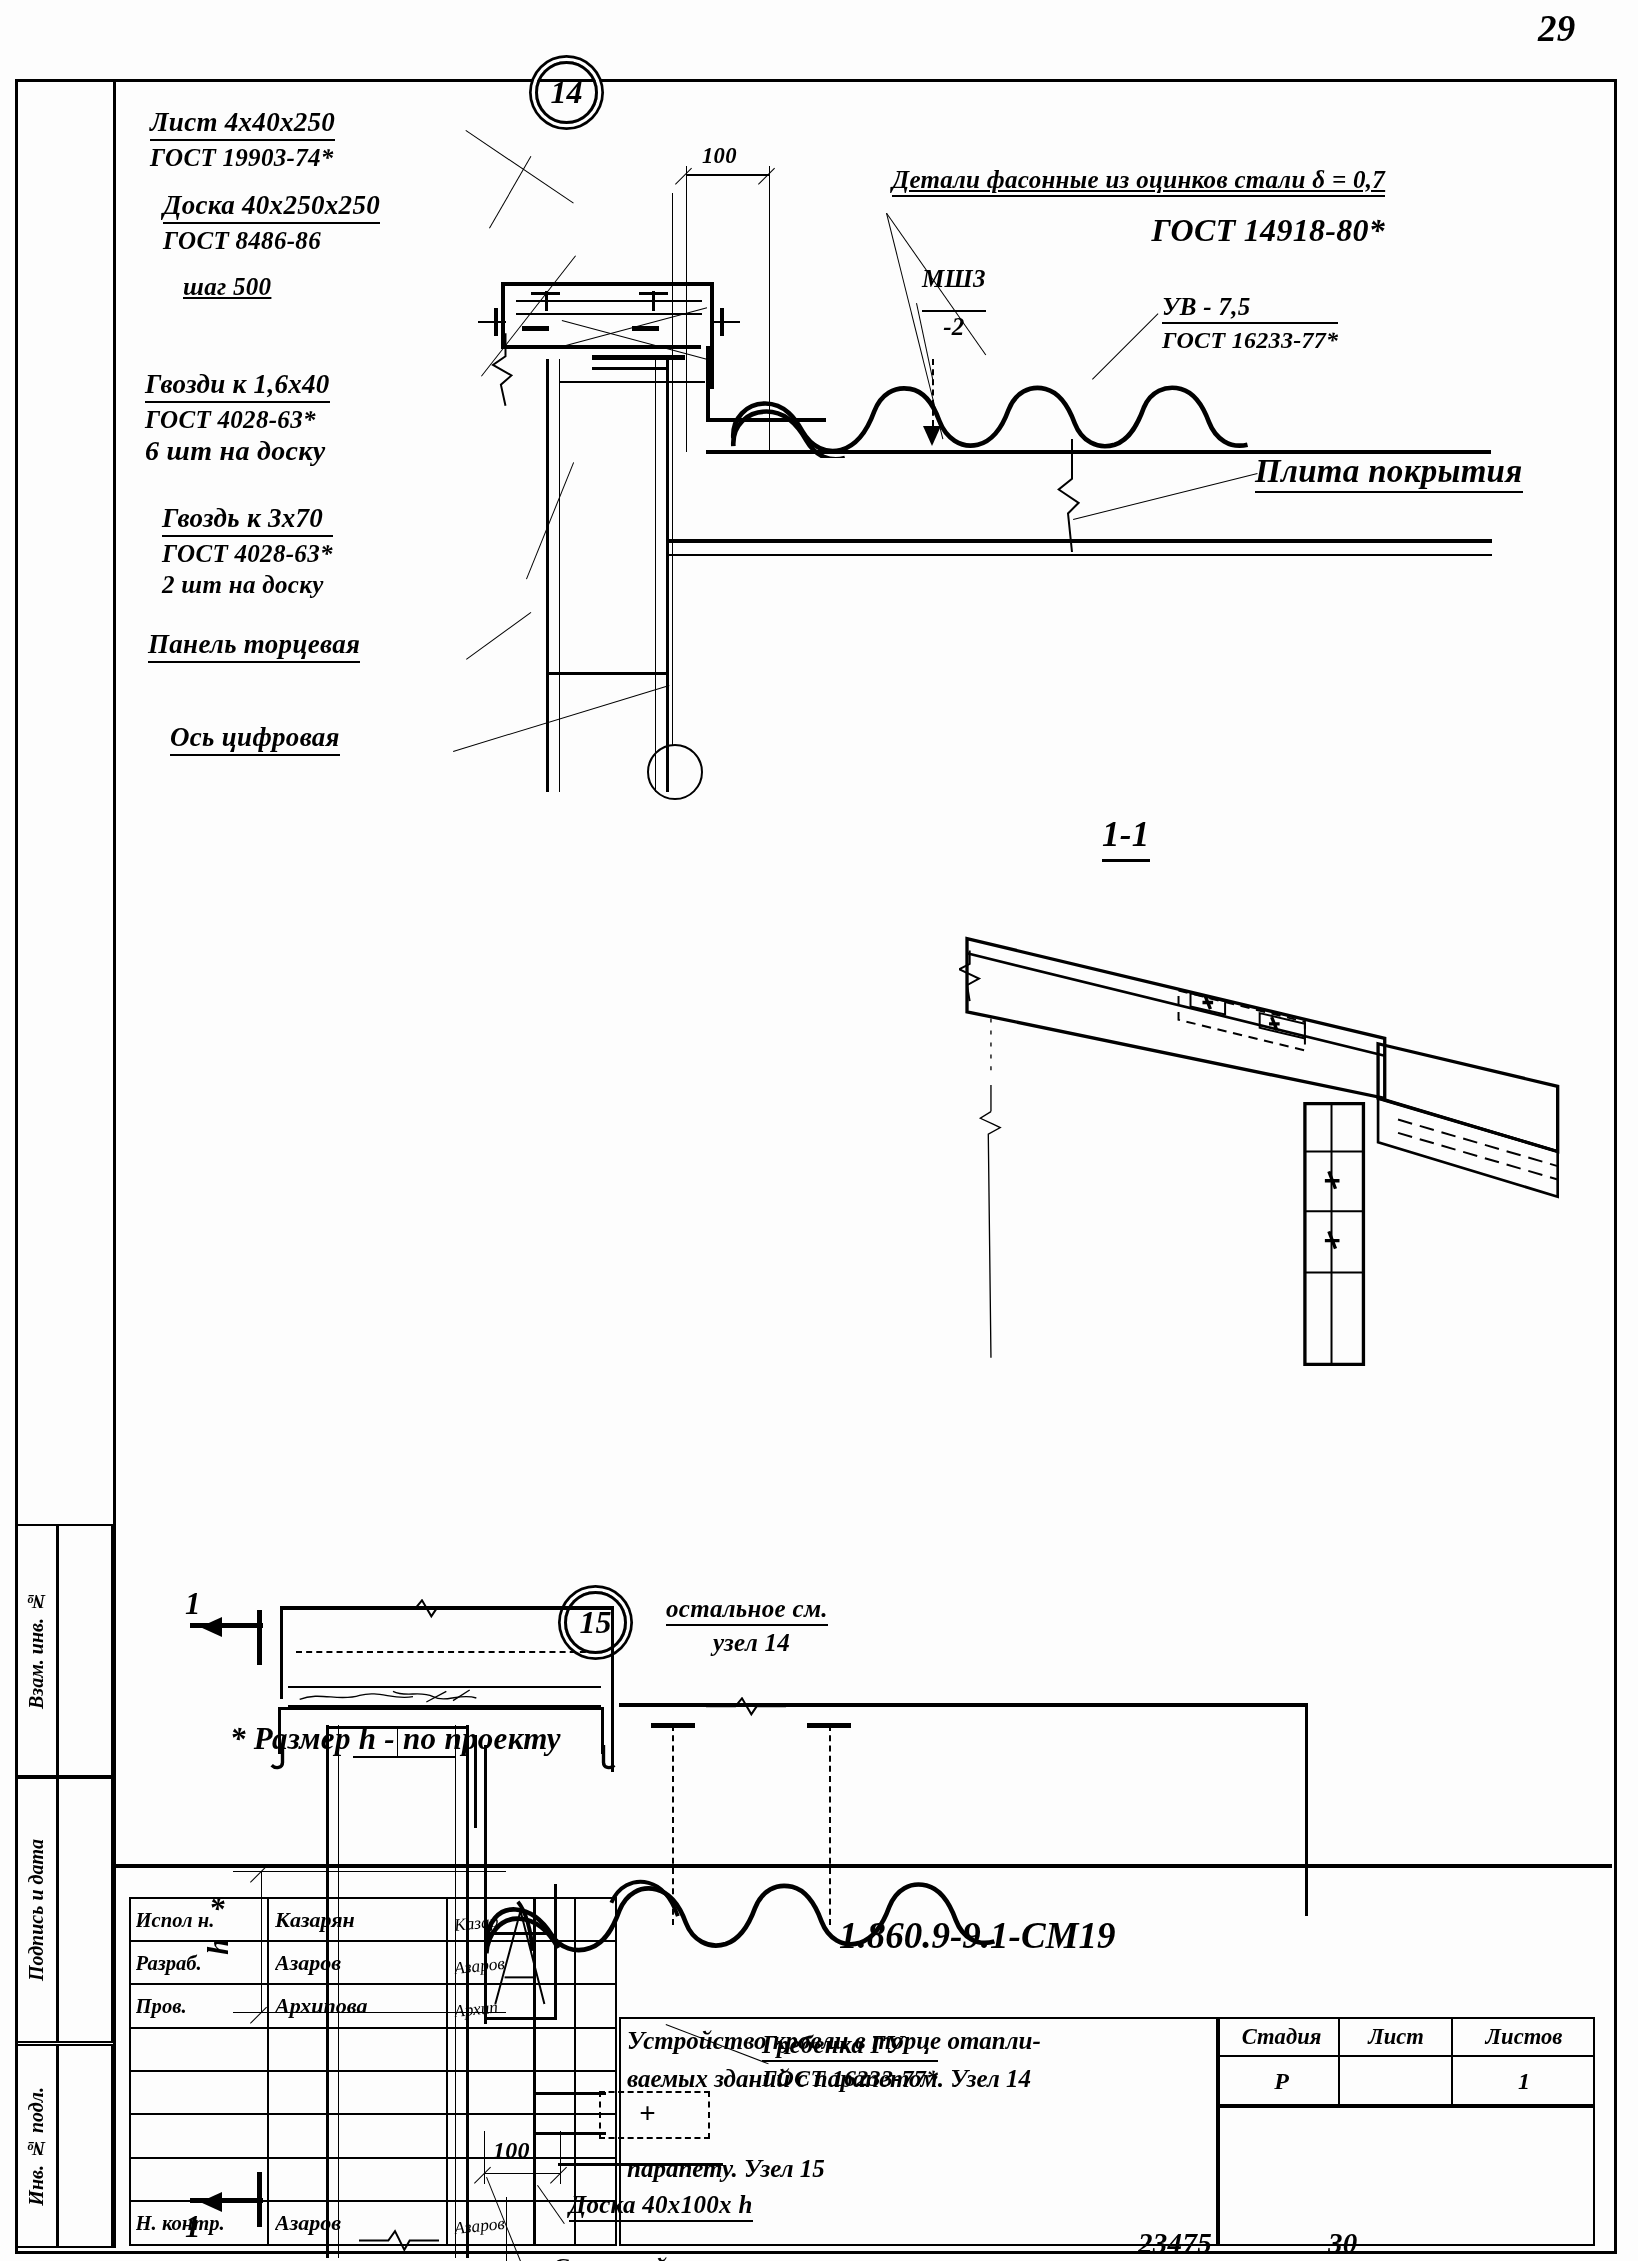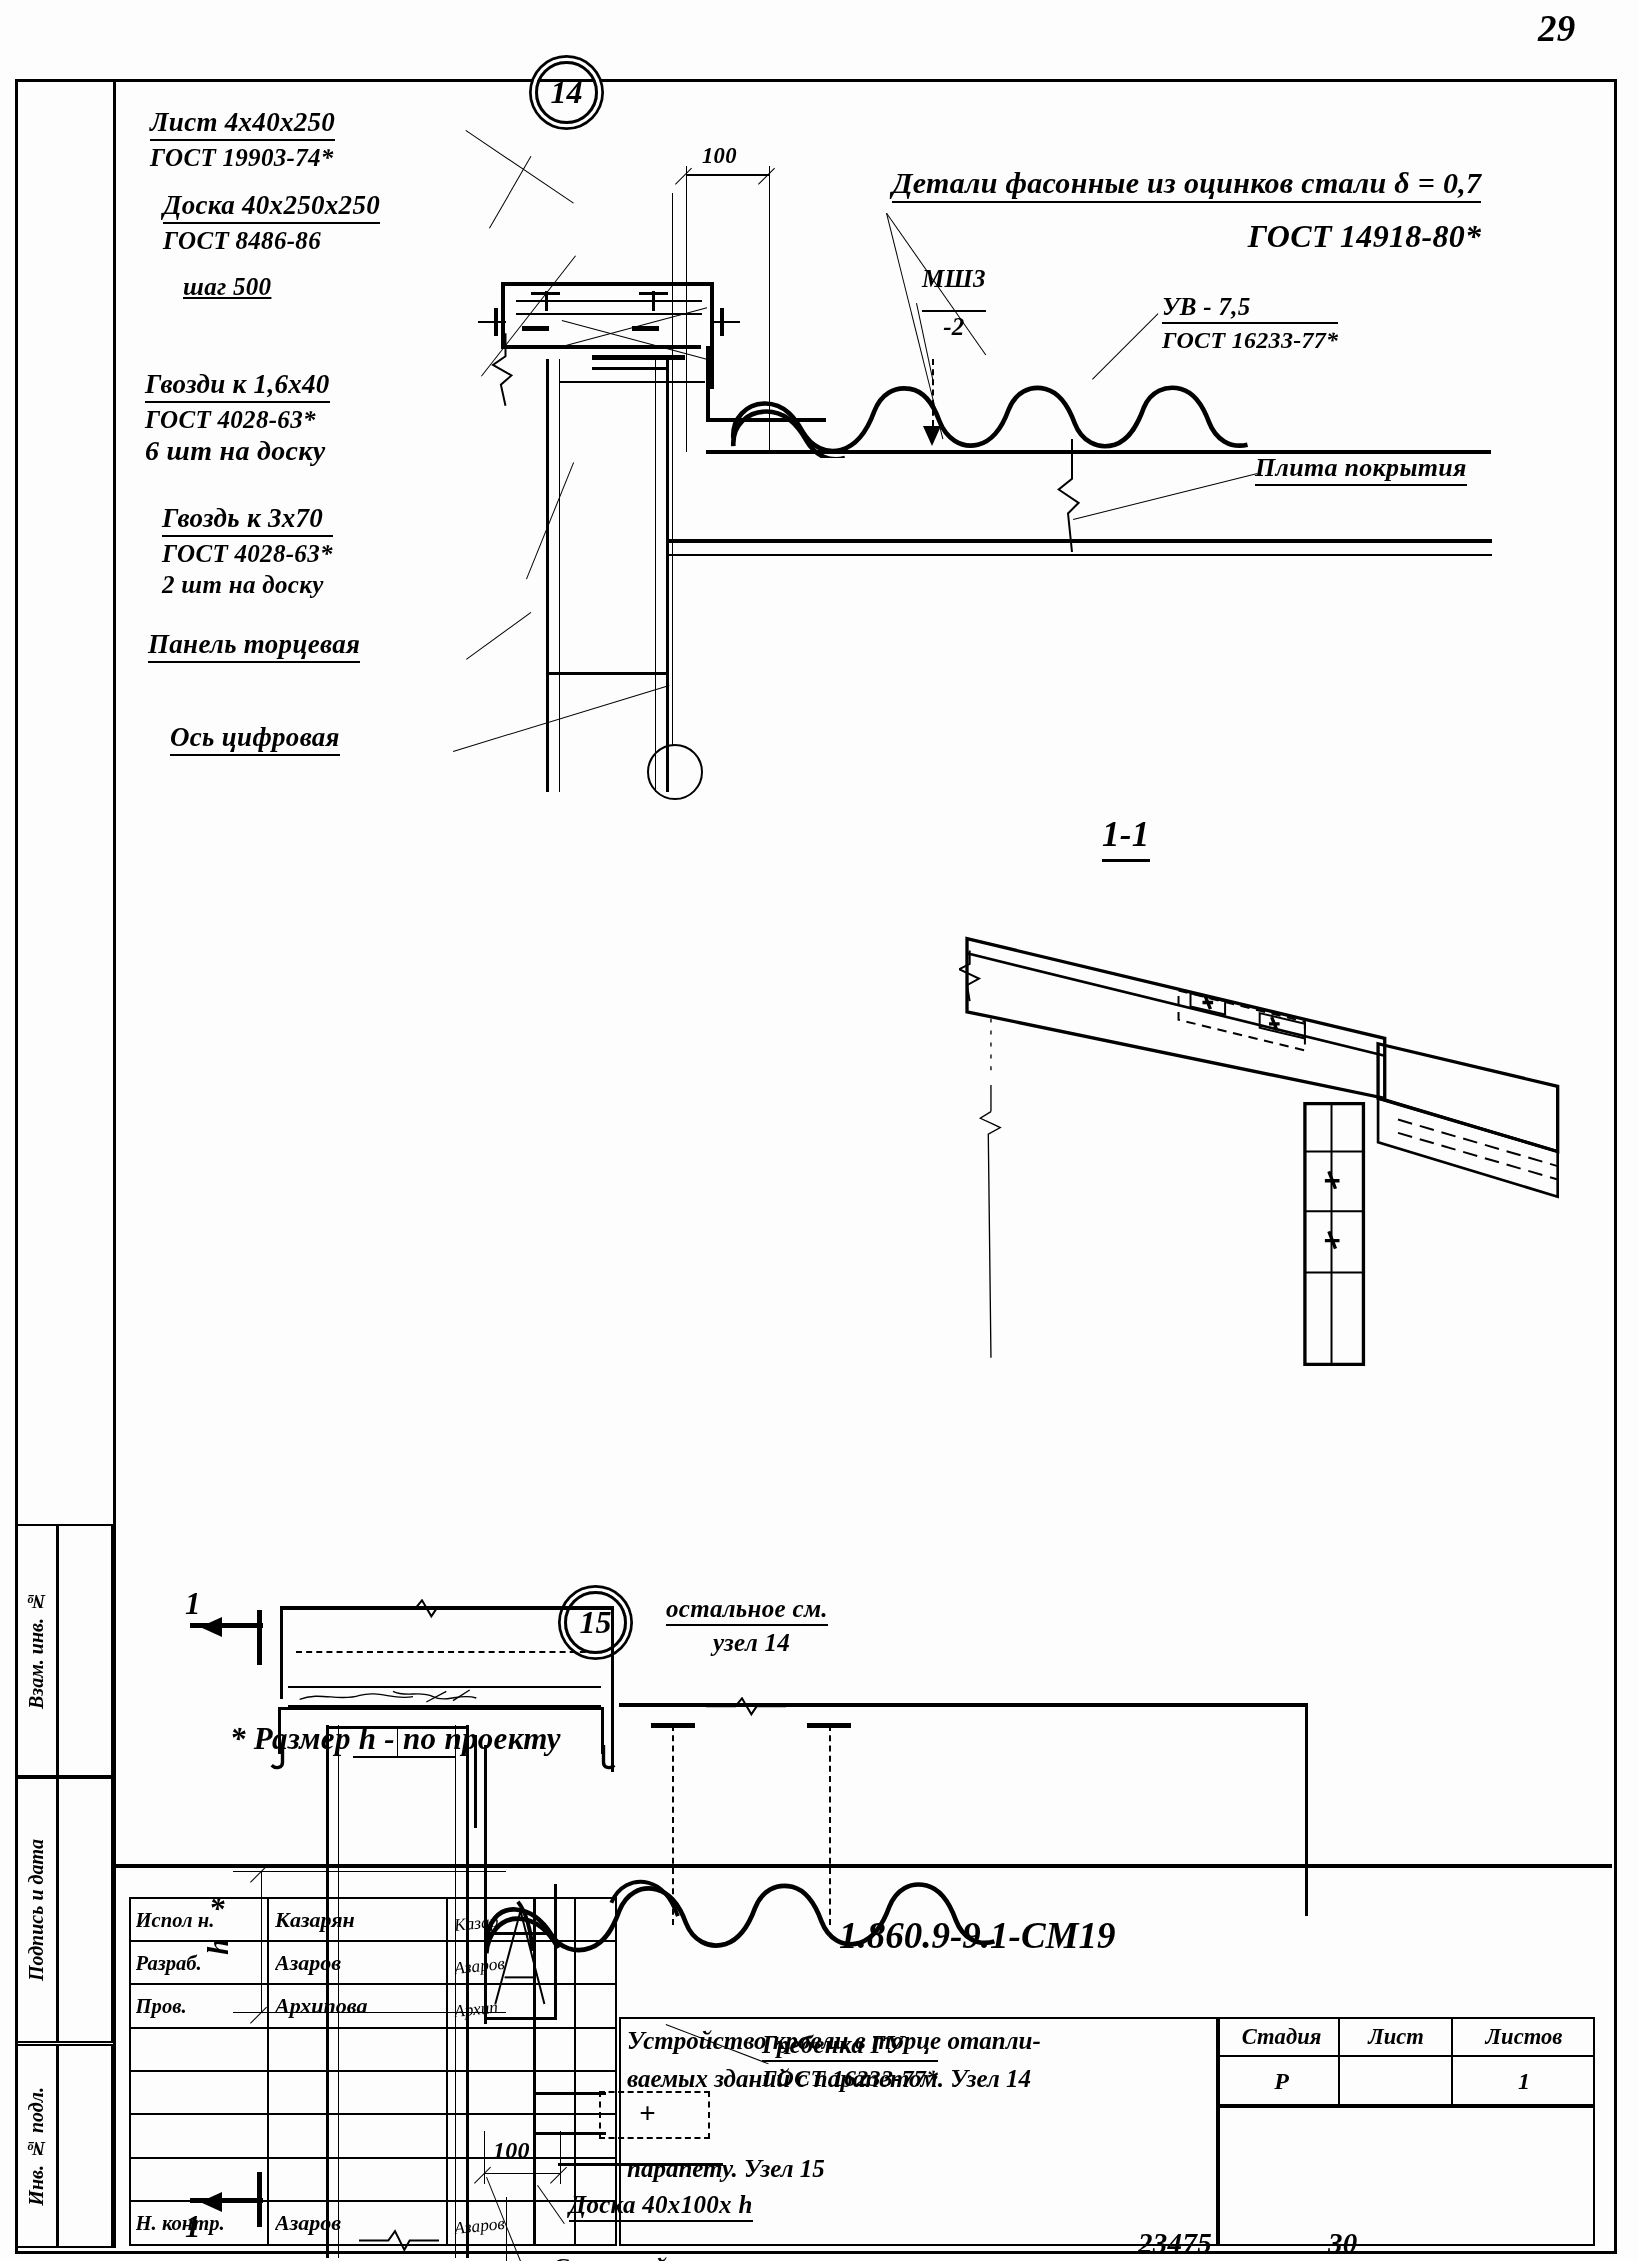--- a/index.html
+++ b/index.html
@@ -112,21 +112,21 @@
       <div class="hand ul" style="font-size:27px;">Гвоздь к 3х70</div>
       <div class="hand" style="font-size:25px;margin-top:2.7px;">ГОСТ 4028-63*</div>
       <div class="hand" style="font-size:25px;margin-top:2.7px;">2 шт на доску</div>
     </div>
 
     <div class="abs hand ul" style="left:148px;top:629px;font-size:27px;">Панель торцевая</div>
 
     <div class="abs hand ul" style="left:170px;top:722px;font-size:27px;">Ось цифровая</div>
 
     <div class="abs" style="left:892px;top:166px;">
-      <div class="hand ul" style="font-size:30px;">Детали фасонные из оцинков стали δ = 0,7</div>
+      <div class="hand ul" style="font-size:25px;text-decoration:underline;">Детали фасонные из оцинков стали δ = 0,7</div>
       <div class="hand" style="font-size:32px;margin-top:15px;margin-left:146px;text-align:right;">ГОСТ 14918-80*</div>
     </div>
     <div class="thin" style="left:887px;top:213px;width:173px;transform:rotate(55deg);"></div>
     <div class="thin" style="left:887px;top:213px;width:233px;transform:rotate(76deg);"></div>
 
     <div class="abs" style="left:922px;top:265px;text-align:center;">
       <div class="hand" style="font-size:25px;border-bottom:2.7px solid #000;padding-bottom:17px;">МШ3</div>
       <div class="hand" style="font-size:25px;margin-top:1.3px;">-2</div>
     </div>
 
@@ -134,21 +134,21 @@
 
     <div class="dash-v" style="left:932px;top:359px;height:67px;"></div>
     <div class="abs" style="left:923px;top:426px;width:0;height:0;border-left:9.3px solid transparent;border-right:9.3px solid transparent;border-top:20px solid #000;"></div>
 
     <div class="abs" style="left:1162px;top:293px;">
       <div class="hand ul" style="font-size:25px;">УВ - 7,5</div>
       <div class="hand" style="font-size:24px;margin-top:2.7px;">ГОСТ 16233-77*</div>
     </div>
     <div class="thin" style="left:1092px;top:379px;width:93px;transform:rotate(-45deg);"></div>
 
-    <div class="abs hand ul" style="left:1255px;top:453px;font-size:26px;">Плита покрытия</div>
+    <div class="abs hand ul" style="left:1255px;top:453px;font-size:33px;">Плита покрытия</div>
     <div class="thin" style="left:1073px;top:519px;width:190px;transform:rotate(-14deg);"></div>
 
     <div class="abs hand" style="left:702px;top:143px;font-size:22.6px;">100</div>
     <div class="ln ln-h" style="left:686px;top:174px;width:83px;"></div>
     <div class="ln ln-v" style="left:686px;top:166px;width:1.3px;height:286px;"></div>
     <div class="ln ln-v" style="left:769px;top:166px;width:1.3px;height:286px;"></div>
     <div class="thin" style="left:675px;top:184px;width:22.6px;transform:rotate(-45deg);"></div>
     <div class="thin" style="left:758px;top:184px;width:22.6px;transform:rotate(-45deg);"></div>
 
     <div class="ln ln-t" style="left:501px;top:282px;width:213px;"></div>

